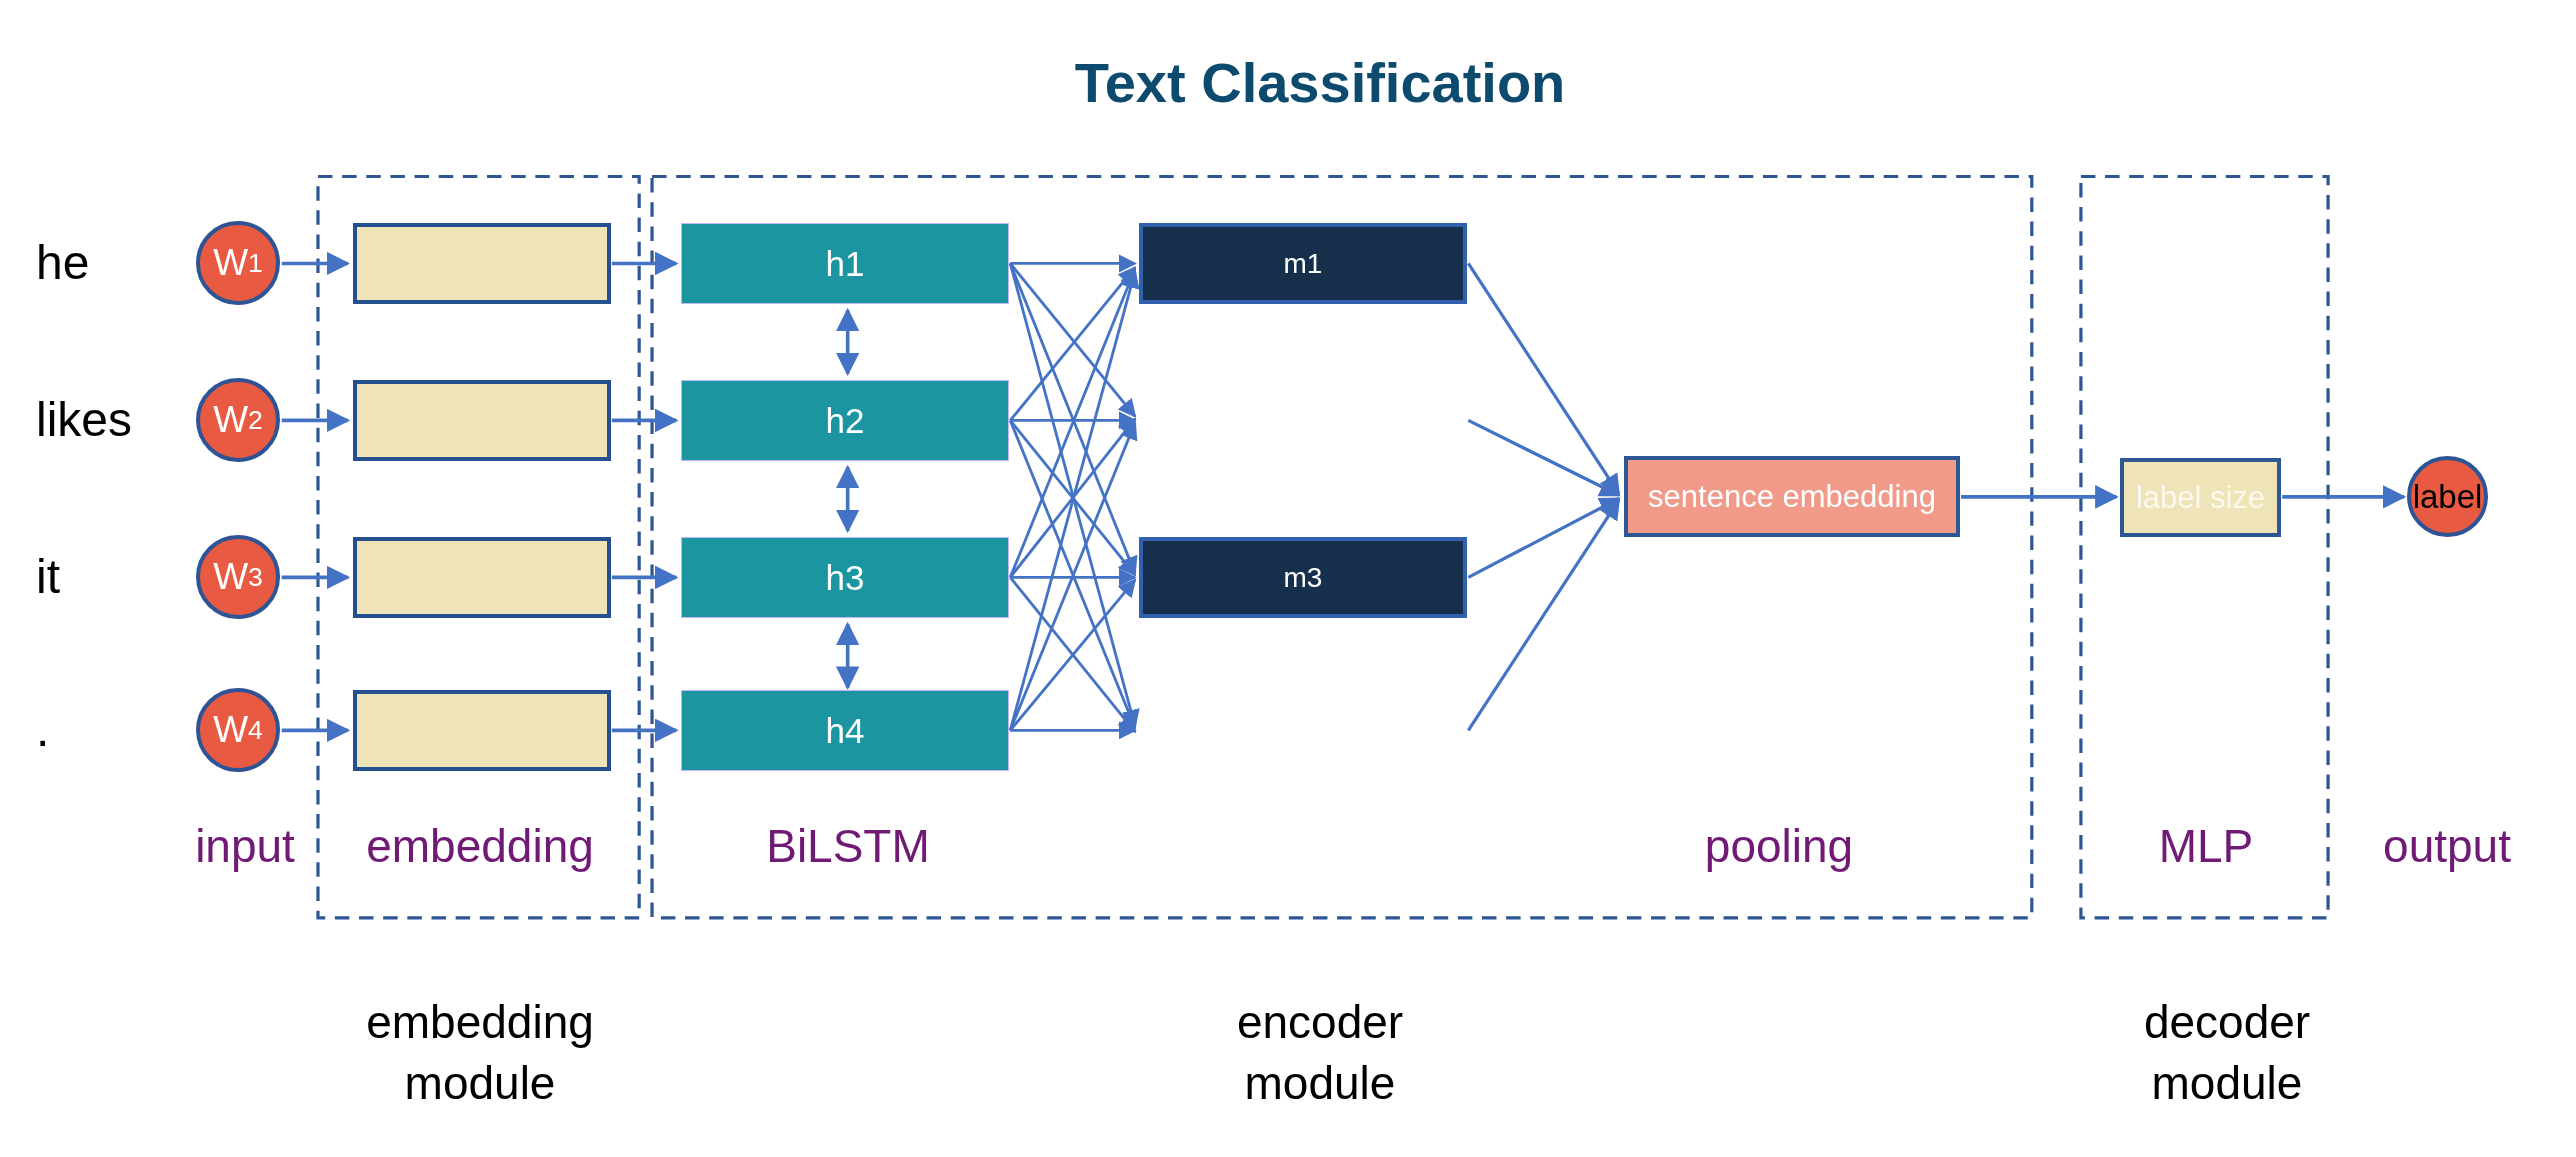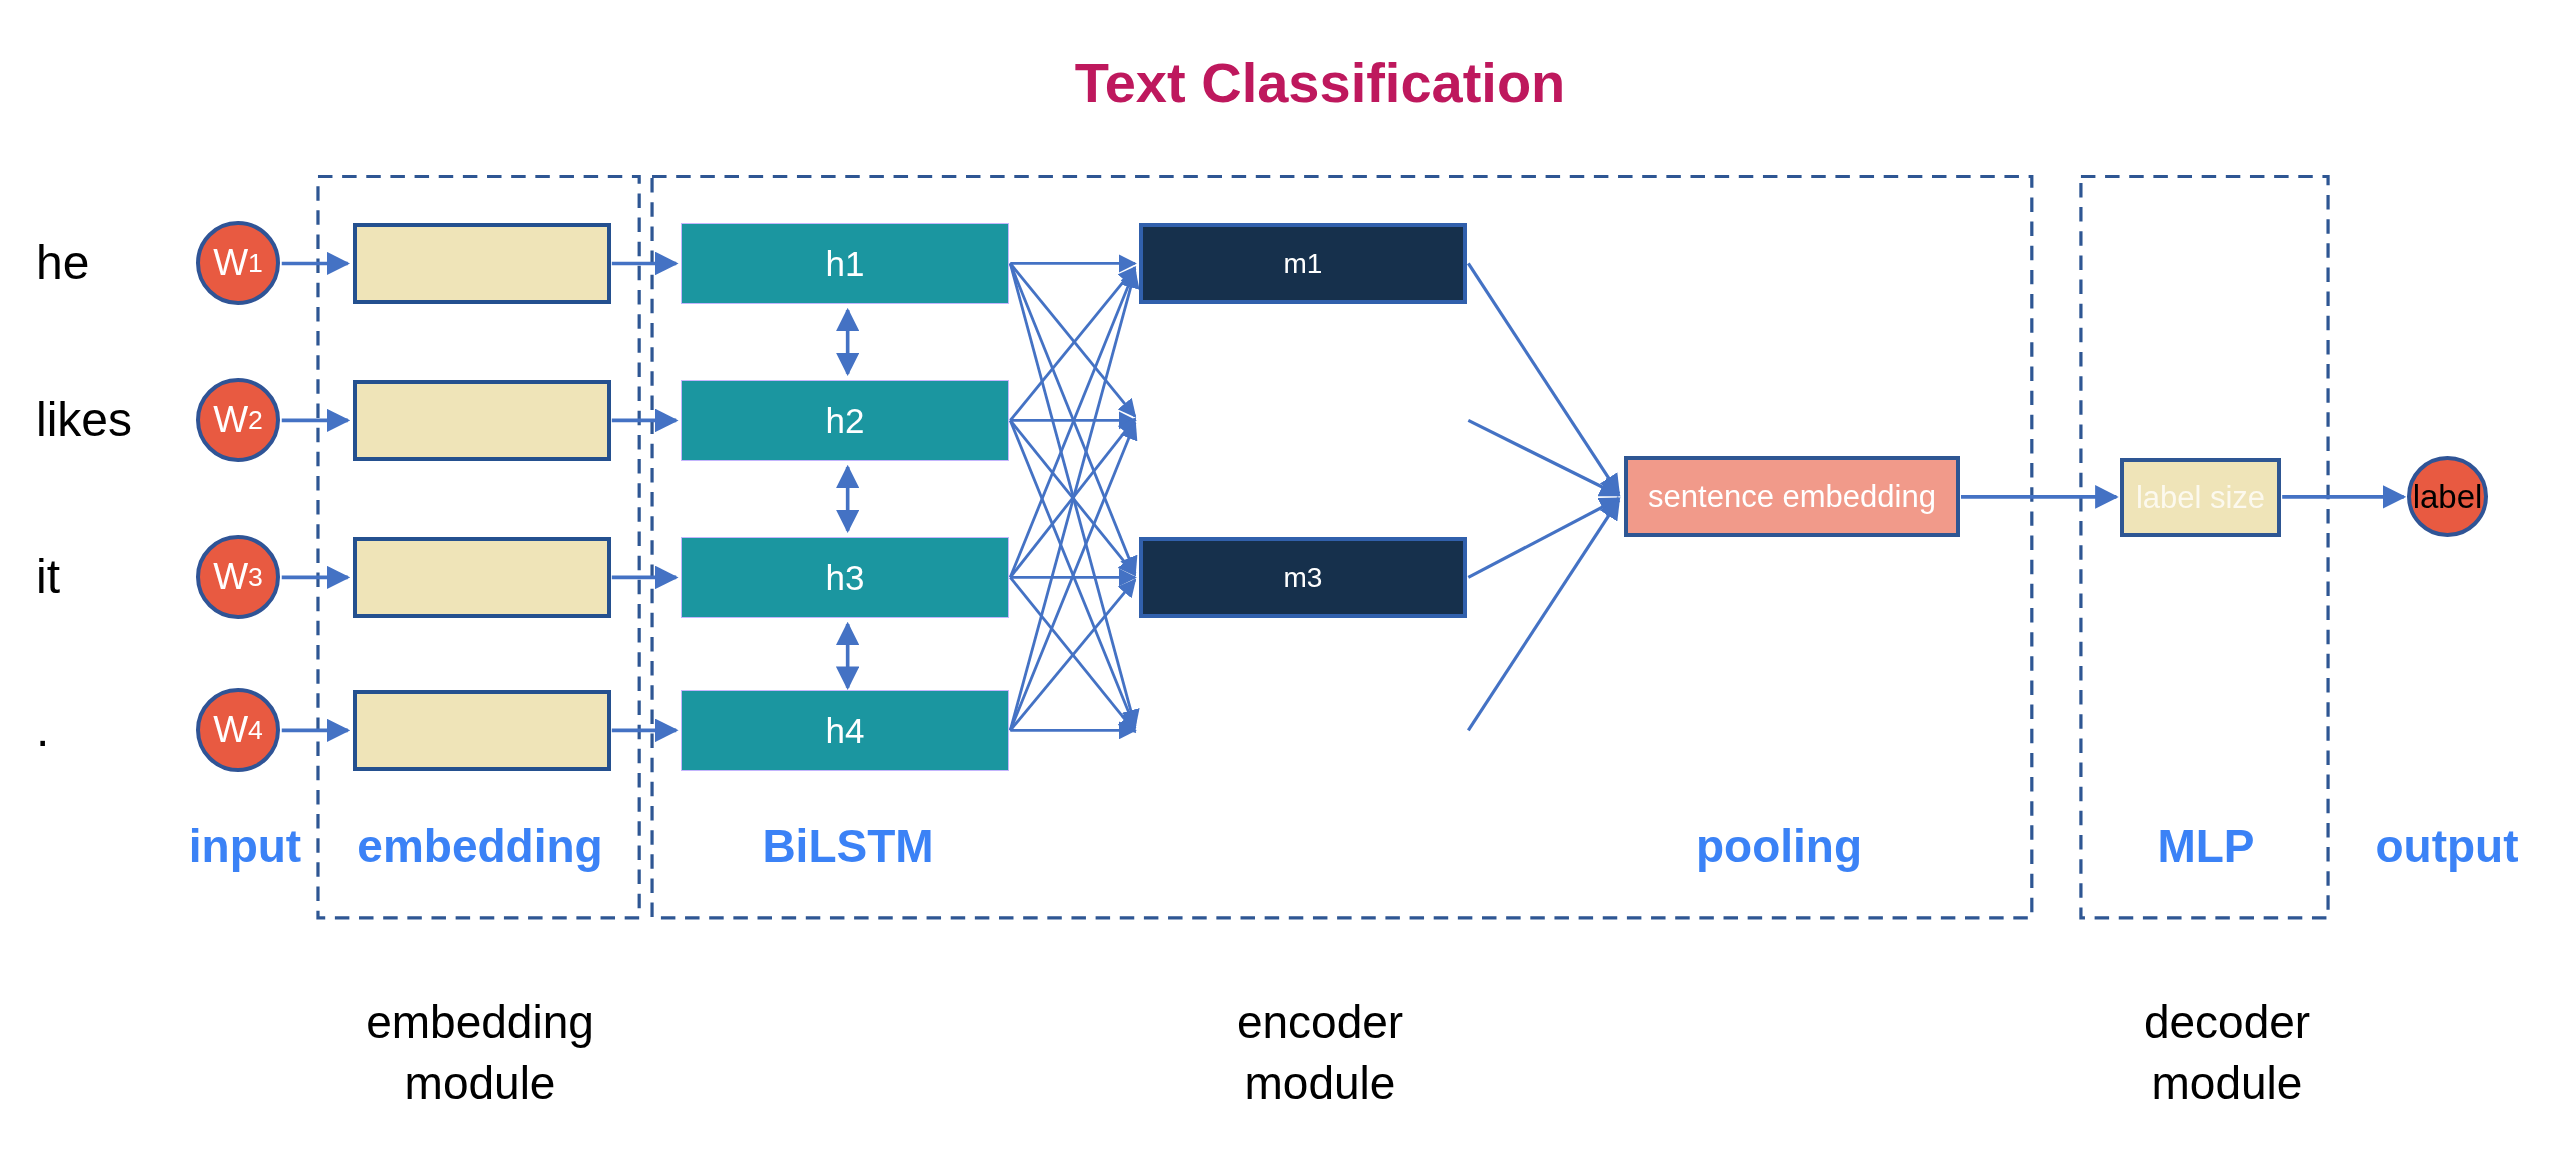--- a/index.html
+++ b/index.html
@@ -1,37 +1,37 @@
 <!DOCTYPE html>
 <html style="font-size:13px"><head>
 <meta charset="utf-8">
 <style>
   html,body{margin:0;padding:0;background:#ffffff;}
   #canvas{position:relative;width:2576px;height:1158px;background:#ffffff;overflow:hidden;
           font-family:"Liberation Sans",sans-serif;}
   #wires{position:absolute;left:0;top:0;}
   .title{position:absolute;left:1320px;top:50px;transform:translateX(-50%);
-         font-size:56px;font-weight:bold;color:#be185d;white-space:nowrap;}
+         font-size:56px;font-weight:bold;color:#0c4a6e;white-space:nowrap;}
   .word{position:absolute;left:36px;height:72px;line-height:72px;font-size:48px;color:#000;}
   .node{position:absolute;width:84px;height:84px;border-radius:50%;
         background:#E85A41;border:4px solid #2F5496;box-sizing:border-box;
         display:flex;align-items:center;justify-content:center;color:#fff;}
   .node .base{font-size:37px;}
   .node .sub{font-size:26.6px;}
   .box{position:absolute;box-sizing:border-box;display:flex;align-items:center;justify-content:center;
        color:#fff;}
   .embed{left:353px;width:258px;height:81px;background:#EFE4B8;border:4px solid #24508F;}
   .hbox{left:681px;width:328px;height:81px;background:#1B96A0;border:1px solid #c4b5fd;font-size:35px;}
   .mbox{left:1139px;width:328px;height:81px;background:#16304C;border:4px solid #3160AC;font-size:28px;}
   .pool{left:1624px;top:456px;width:336px;height:81px;background:#F19A8A;border:4px solid #2E5693;font-size:31px;}
   .mlp{left:2120px;top:458px;width:161px;height:79px;background:#EFE4B8;border:4px solid #2E5693;font-size:31px;color:#FCF9EE;}
   .outnode{position:absolute;left:2407px;top:456px;width:81px;height:81px;border-radius:50%;
            background:#E85A41;border:4px solid #2F5496;box-sizing:border-box;
            display:flex;align-items:center;justify-content:center;color:#000000;font-size:33px;}
-  .stage{position:absolute;top:819px;transform:translateX(-50%);font-size:46px;color:#3b82f6;white-space:nowrap;font-weight:bold;}
+  .stage{position:absolute;top:819px;transform:translateX(-50%);font-size:46px;color:#701a75;white-space:nowrap;}
   .module{position:absolute;top:992px;transform:translateX(-50%);font-size:46px;color:#000;
           text-align:center;line-height:61px;white-space:nowrap;}
 </style>
 </head>
 <body>
 
 <div id="canvas">
 
   <svg id="wires" width="2576" height="1158" viewBox="0 0 3200 1438">
     <defs>

